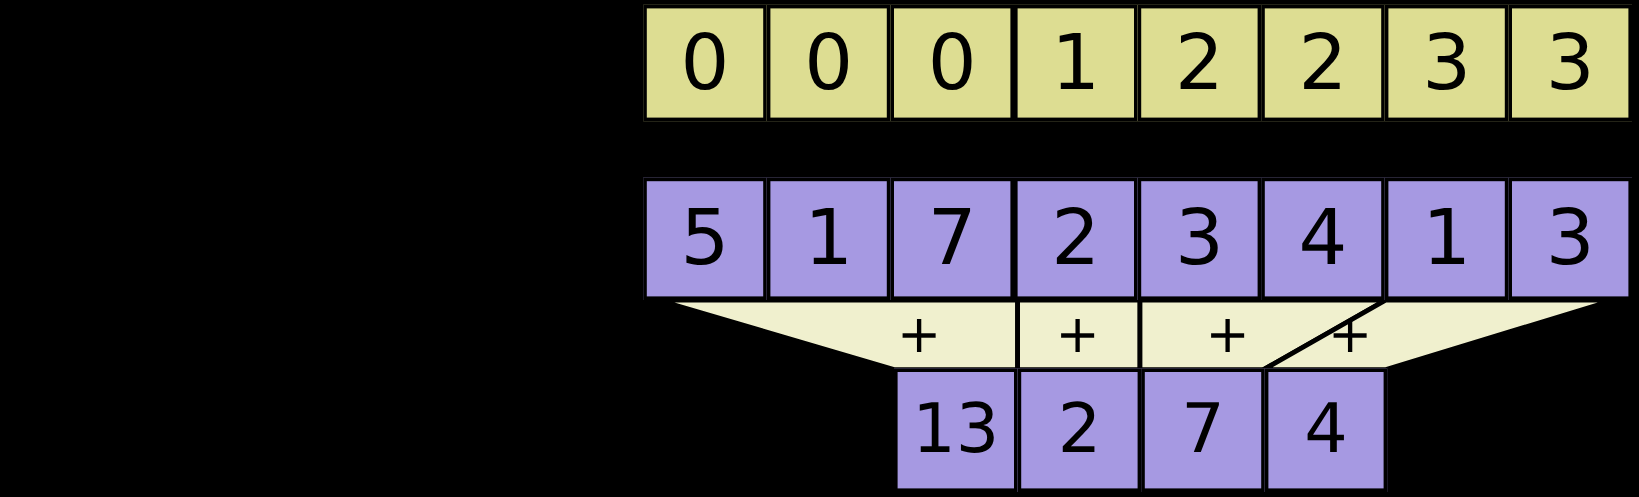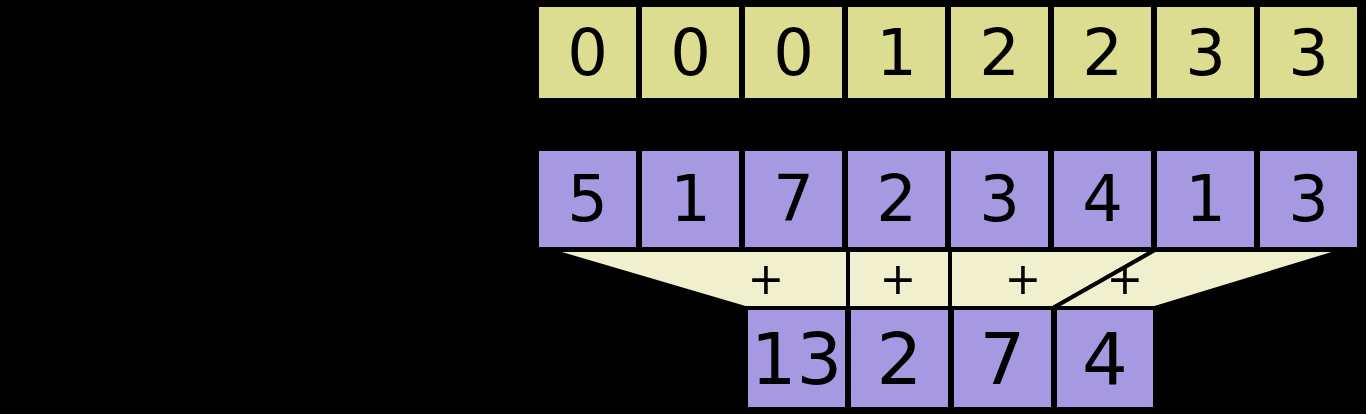--- a/index.html
+++ b/index.html
@@ -31,21 +31,21 @@
   .row-seg .cell {
     background: #dddd92;
     font-size: 64px;
   }
   .row-val .cell {
     background: #a699e2;
     font-size: 64px;
   }
   .row-out .cell {
     background: #a699e2;
-    font-size: 72px;
+    font-size: 57px;
   }
   
   #funnel-layer {
     position: absolute;
     left: 0;
     top: 0;
     width: 1366px;
     height: 414px;
     pointer-events: none;
   }

